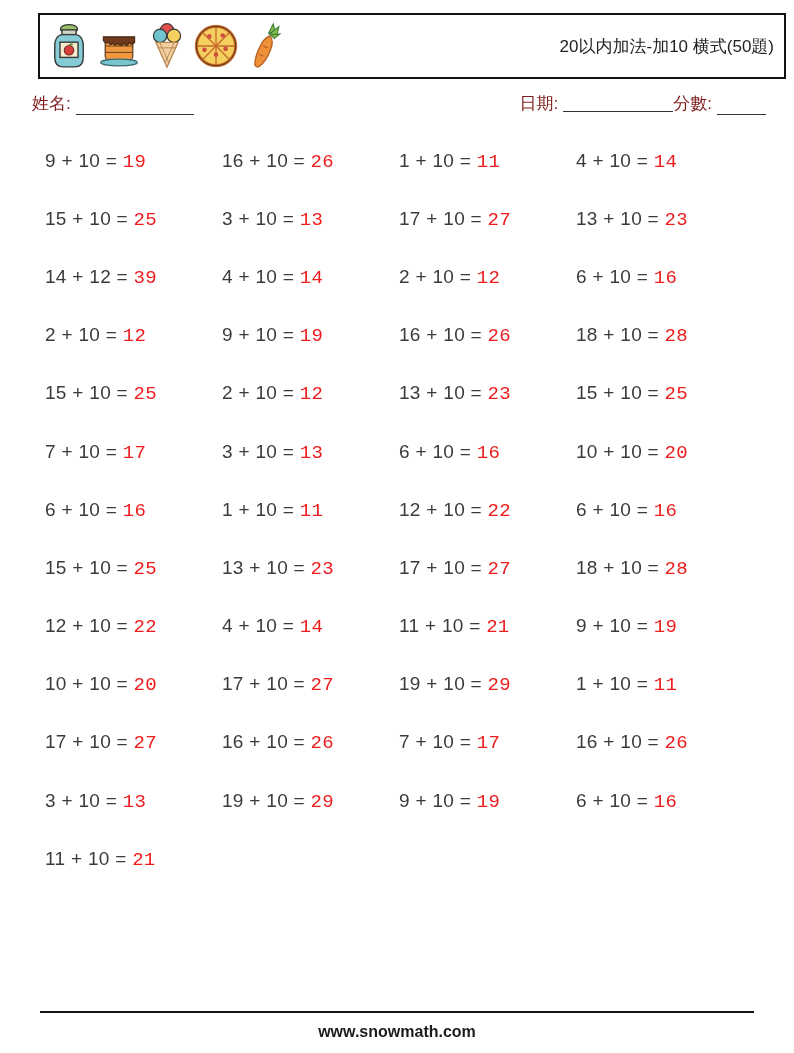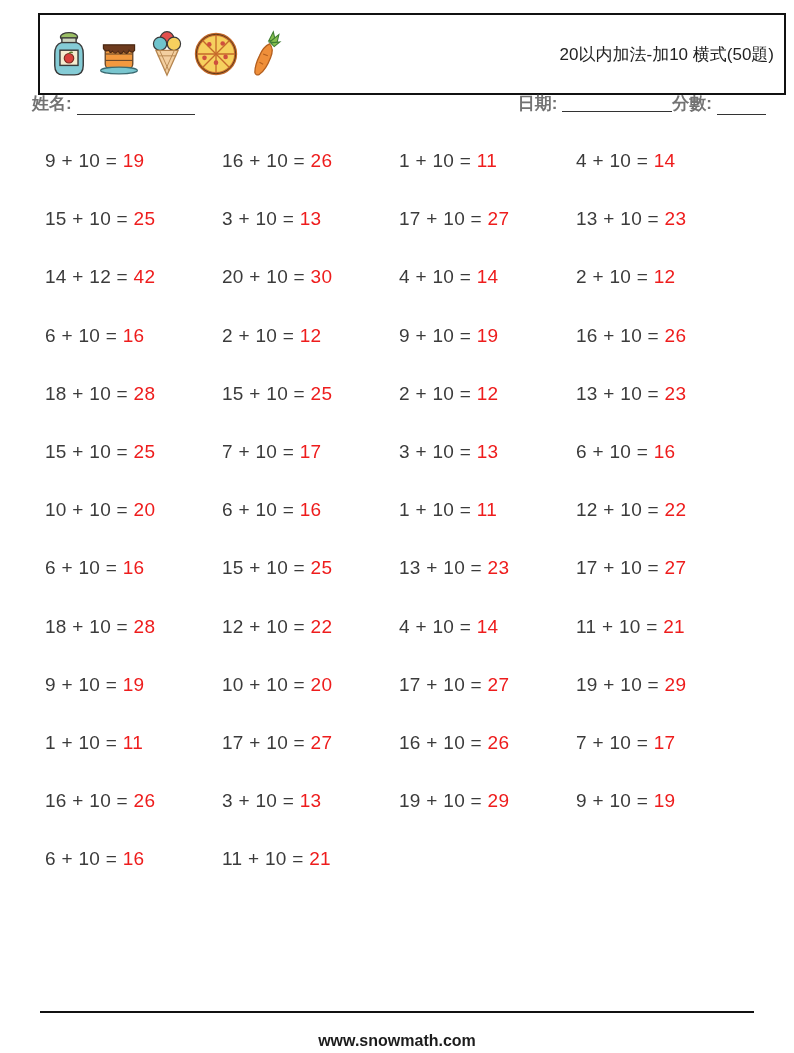--- a/index.html
+++ b/index.html
@@ -10,35 +10,35 @@
     overflow: hidden;
     font-family: "Liberation Sans", "DejaVu Sans", sans-serif;
     color: #2a2a2a;
   }
   
   .header-box {
     position: absolute; left: 38px; top: 13px;
     width: 724px; height: 54px;
     border: 2px solid #111;
     display: flex; align-items: center;
-    padding: 12px 10px; box-sizing: content-box;
+    padding: 4px 10px; box-sizing: content-box;
   }
   .icon-row { display: flex; align-items: center; gap: 9px; }
   .icon-row svg { display: block; }
   .header-title {
     margin-left: auto;
     font-size: 17px;
     color: #222;
     white-space: nowrap;
   }
   
   .fields {
     position: absolute; left: 32px; top: 92px; right: 28px;
     display: flex; align-items: flex-end;
-    font-size: 17px; color: #737373; font-weight: bold;
+    font-size: 17px; color: #7f1d1d;
   }
   .blank {
     display: inline-block;
     border-bottom: 1.5px solid #333;
     height: 16px;
     margin-left: 5px;
   }
   .blank.name  { width: 118px; }
   .blank.date  { width: 110px; }
   .blank.score { width: 49px; }
@@ -51,30 +51,30 @@
     grid-template-columns: repeat(4, 177px);
     grid-auto-rows: 58.2px;
     align-items: center;
   }
   .problem {
     font-size: 19px;
     color: #3b3b3b;
     letter-spacing: 0.3px;
     white-space: nowrap;
   }
-  .problem .ans { color: #ee1c1c; }
+  .problem .ans { color: #ee1c1c; font-family: Liberation Mono, monospace; }
   
   .footer {
     position: absolute; left: 40px; right: 40px; top: 1011px;
     border-top: 2px solid #111;
     text-align: center;
   }
   .footer-url {
     display: inline-block;
-    margin-top: 19px;
+    margin-top: 10px;
     font-size: 16px;
     font-weight: bold;
     color: #1c1c1c;
   }
 </style>
 </head>
 <body>
 
 <div class="header-box">
   <div class="icon-row">
@@ -157,22 +157,21 @@
 
 <div class="grid">
     <div class="problem"><span class="expr">9 + 10 = </span><span class="ans">19</span></div>
     <div class="problem"><span class="expr">16 + 10 = </span><span class="ans">26</span></div>
     <div class="problem"><span class="expr">1 + 10 = </span><span class="ans">11</span></div>
     <div class="problem"><span class="expr">4 + 10 = </span><span class="ans">14</span></div>
     <div class="problem"><span class="expr">15 + 10 = </span><span class="ans">25</span></div>
     <div class="problem"><span class="expr">3 + 10 = </span><span class="ans">13</span></div>
     <div class="problem"><span class="expr">17 + 10 = </span><span class="ans">27</span></div>
     <div class="problem"><span class="expr">13 + 10 = </span><span class="ans">23</span></div>
-    <div class="problem"><span class="expr">14 + 12 = </span><span class="ans">42</span></div>
-    <div class="problem"><span class="expr">20 + 10 = </span><span class="ans">30</span></div>
+    <div class="problem"><span class="expr">14 + 12 = </span><span class="ans">39</span></div>
     <div class="problem"><span class="expr">4 + 10 = </span><span class="ans">14</span></div>
     <div class="problem"><span class="expr">2 + 10 = </span><span class="ans">12</span></div>
     <div class="problem"><span class="expr">6 + 10 = </span><span class="ans">16</span></div>
     <div class="problem"><span class="expr">2 + 10 = </span><span class="ans">12</span></div>
     <div class="problem"><span class="expr">9 + 10 = </span><span class="ans">19</span></div>
     <div class="problem"><span class="expr">16 + 10 = </span><span class="ans">26</span></div>
     <div class="problem"><span class="expr">18 + 10 = </span><span class="ans">28</span></div>
     <div class="problem"><span class="expr">15 + 10 = </span><span class="ans">25</span></div>
     <div class="problem"><span class="expr">2 + 10 = </span><span class="ans">12</span></div>
     <div class="problem"><span class="expr">13 + 10 = </span><span class="ans">23</span></div>

